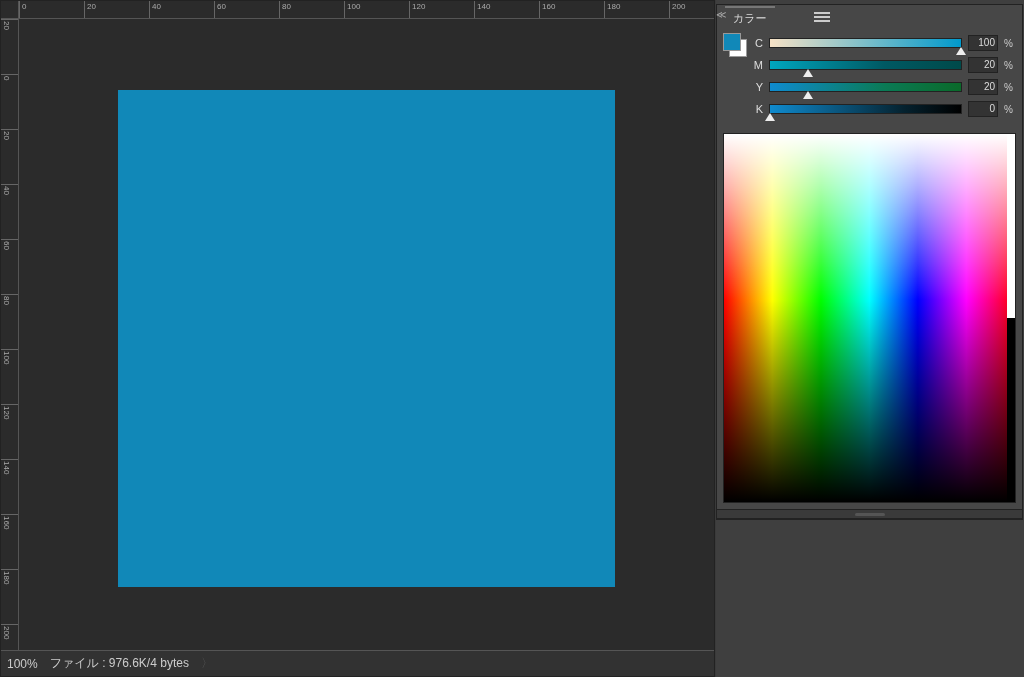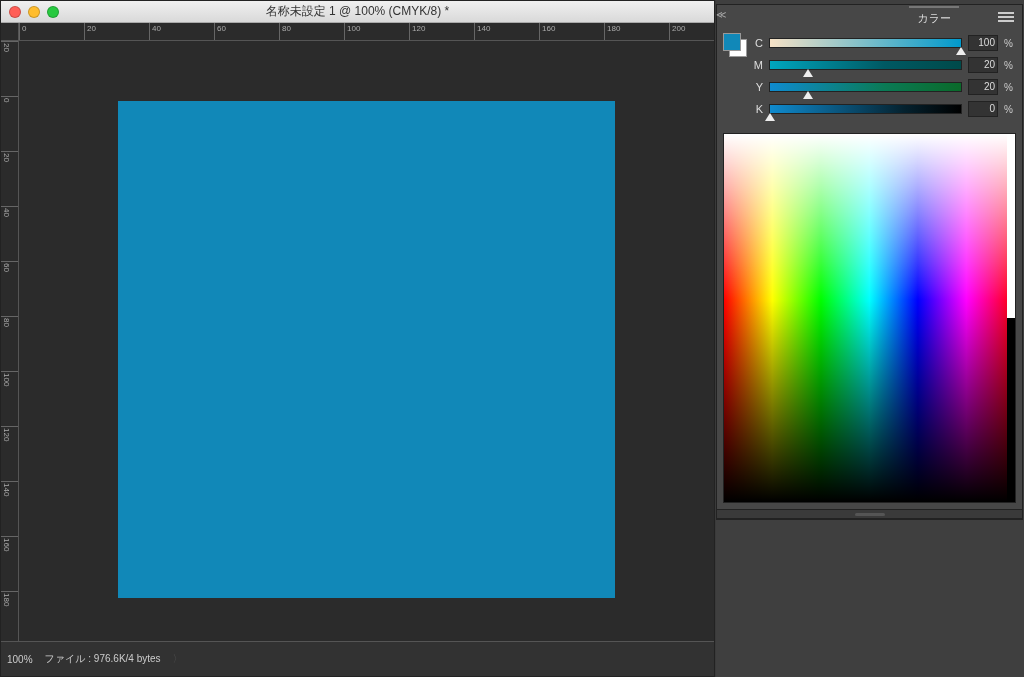--- a/index.html
+++ b/index.html
@@ -20,27 +20,27 @@
 .ruler-h .tick { position:absolute; top:0; height:18px; border-left:1px solid #666; }
 .ruler-h .tick span { position:absolute; top:1px; left:2px; }
 .ruler-v { position:absolute; left:0; top:18px; bottom:0; width:18px; background:#2b2b2b; border-right:1px solid #555; color:#aaa; font-size:8px; overflow:hidden; }
 .ruler-v .tick { position:absolute; left:0; width:18px; border-top:1px solid #666; }
 .ruler-v .tick span { position:absolute; left:1px; top:1px; writing-mode:vertical-rl; text-orientation:mixed; }
 .ruler-corner { position:absolute; left:0; top:0; width:18px; height:18px; background:#2b2b2b; border-right:1px solid #555; border-bottom:1px solid #555; }
 
 .canvas-area { position:absolute; left:18px; top:18px; right:0; bottom:18px; background:#2b2b2b; display:flex; align-items:center; justify-content:center; }
 .canvas { width:497px; height:497px; background:#1188b8; }
 
-.status-bar { height:35px; background:#323232; display:flex; align-items:center; color:#ccc; font-size:10px; padding:0 6px; gap:12px; border-top:1px solid #555;}
+.status-bar { height:26px; background:#323232; display:flex; align-items:center; color:#ccc; font-size:12px; padding:0 6px; gap:12px; border-top:1px solid #555;}
 .status-sep{ color:#555; }
 
 
 .right-area { position:absolute; left:716px; top:0; right:0; bottom:0; background:#3f3f3f; }
 .color-panel { position:absolute; left:0; top:4px; width:307px; background:#474747; border:1px solid #222; }
-.panel-hdr { height:24px; display:flex; align-items:center; padding:0 8px; justify-content:flex-end;gap:39px; }
+.panel-hdr { height:24px; display:flex; align-items:center; padding:0 8px; justify-content:flex-start;gap:39px; }
 .panel-tab { color:#ddd; font-size:11px; padding:3px 8px; background:#474747; border-top:2px solid #777; }
 .panel-menu { width:16px; height:14px; display:flex; flex-direction:column; justify-content:center; gap:2px; cursor:pointer;}
 .panel-menu span{height:2px;background:#ccc;display:block;}
 .panel-close { position:absolute; left:-1px; top:4px; width:14px; color:#aaa; font-size:10px; }
 
 .slider-block { padding:4px 6px 8px 6px; }
 .slider-row { display:flex; align-items:center; height:20px; gap:6px; margin-bottom:2px; }
 .swatch-stack { width:24px; height:24px; position:relative; margin-right:4px; }
 .swatch-fg { position:absolute; left:0; top:0; width:18px; height:18px; background:#1188b8; border:1px solid #999; z-index:2; }
 .swatch-bg { position:absolute; left:6px; top:6px; width:18px; height:18px; background:#fff; border:1px solid #999; z-index:1; }
@@ -66,28 +66,20 @@
 .tr-c { background:linear-gradient(90deg,#f7e2c6 0%, #0099cc 100%); }
 .tr-m { background:linear-gradient(90deg,#00a6bf 0%, #005963 60%, #004a4a 100%); }
 .tr-y { background:linear-gradient(90deg,#0f8bcf 0%, #0a7a55 60%, #0a6a2a 100%); }
 .tr-k { background:linear-gradient(90deg,#0f8bcf 0%, #05222f 70%, #000 100%); }
 
 </style>
 </head>
 <body>
 
 <div class="doc-window">
-  <div class="title-bar">
-    <div class="traffic">
-      <div class="tl close"></div>
-      <div class="tl min"></div>
-      <div class="tl max"></div>
-    </div>
-    <div class="title-text">名称未設定 1 @ 100% (CMYK/8) *</div>
-  </div>
   <div class="doc-body">
     <div class="ruler-corner"></div>
     <div class="ruler-h" id="rh">
         <div class="tick" style="left: 0px;">
           <span>0</span>
         </div>
         <div class="tick" style="left: 65px;">
           <span>20</span>
         </div>
         <div class="tick" style="left: 130px;">

